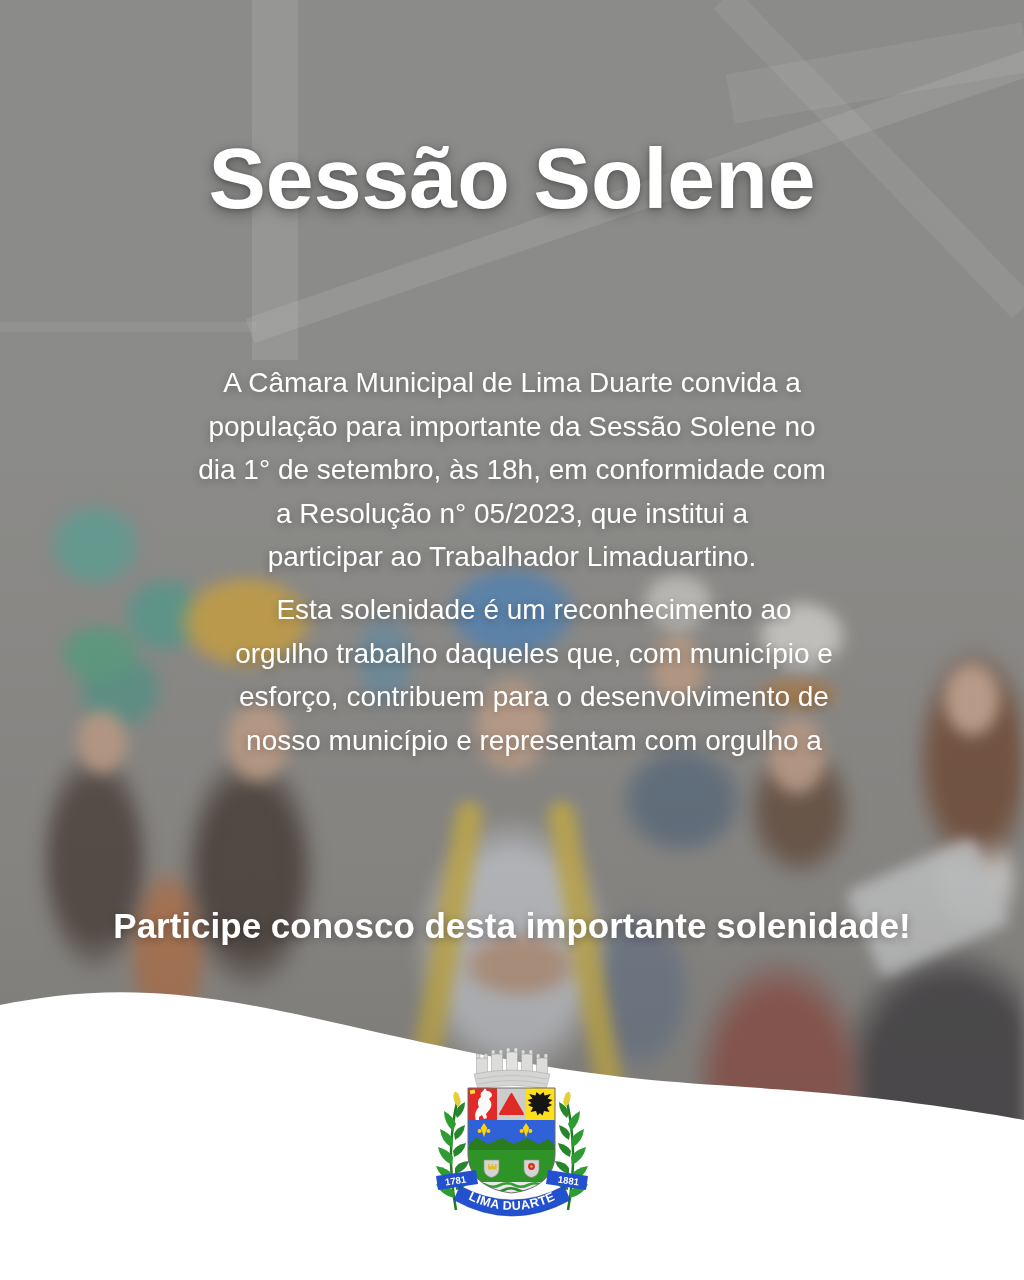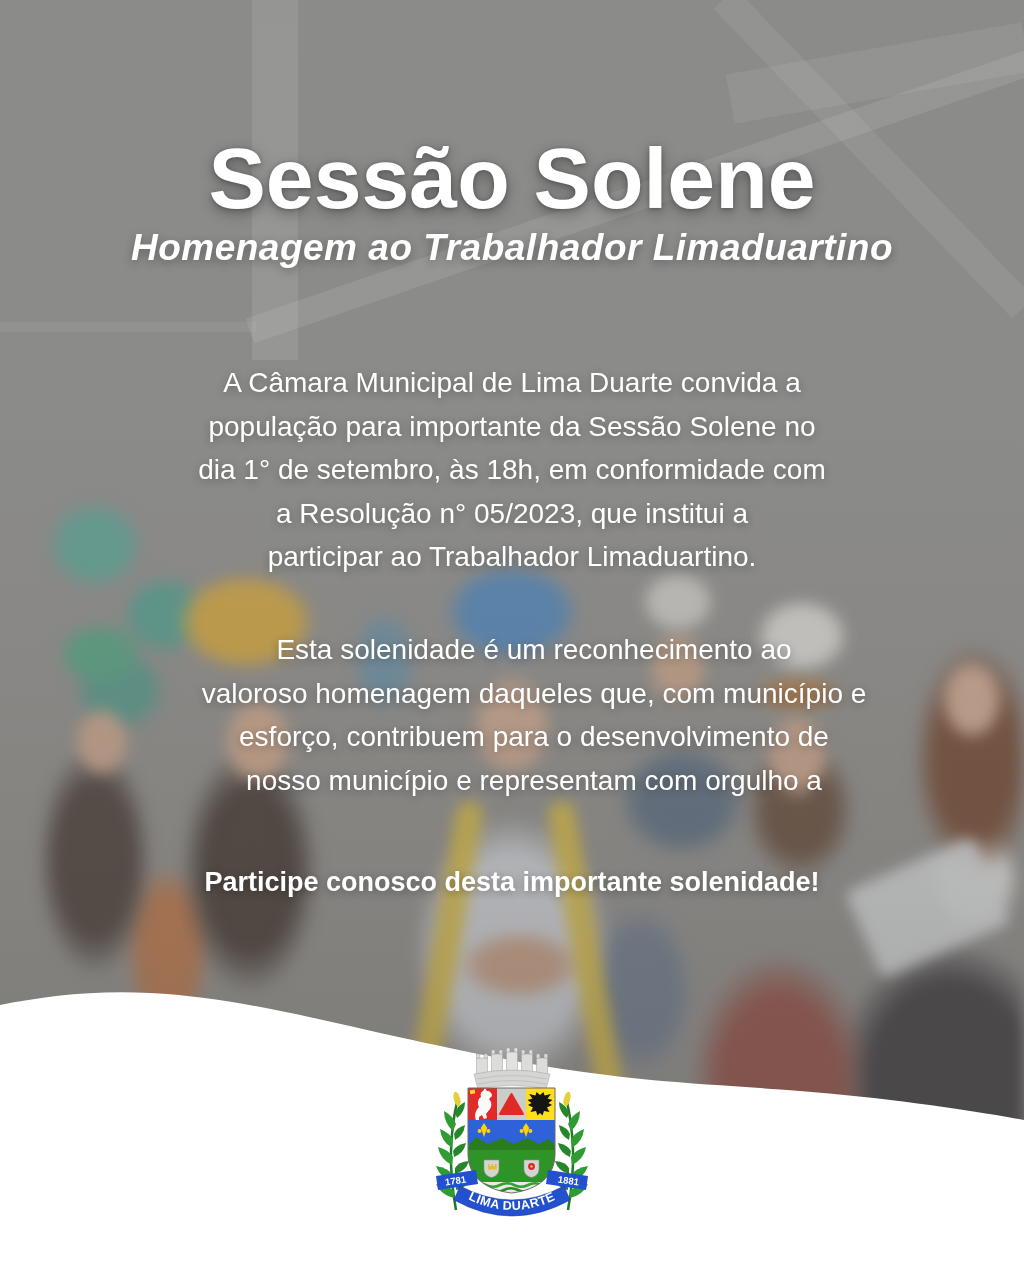--- a/index.html
+++ b/index.html
@@ -72,25 +72,25 @@
     position:absolute;left:0;right:0;top:228px;
     font-size:37px;line-height:40px;font-weight:700;font-style:italic;letter-spacing:.5px;
     text-shadow:0 3px 10px rgba(0,0,0,0.30);
   }
   .para{
     position:absolute;left:0;right:0;
     font-size:28px;line-height:43.5px;font-weight:400;
     text-shadow:0 2px 8px rgba(0,0,0,0.30);
   }
   .p1{top:361px;}
-  .p2{top:628px;padding-left:44px;}
+  .p2{top:588px;padding-left:44px;}
   .b{font-weight:400;}
   .cta{
-    position:absolute;left:0;right:0;top:860px;
-    font-size:27px;line-height:44px;font-weight:700;
+    position:absolute;left:0;right:0;top:904px;
+    font-size:35px;line-height:44px;font-weight:700;
     text-shadow:0 2px 8px rgba(0,0,0,0.32);
   }
   
   .wave{position:absolute;left:0;bottom:0;width:1024px;height:310px;display:block;}
   .coa{position:absolute;left:432px;top:1038px;width:160px;height:196px;display:block;}
   .coa text{font-family:"Liberation Sans","DejaVu Sans",sans-serif;}
 </style>
 </head>
 <body>
 
@@ -105,33 +105,32 @@
     <div class="people">
       <div class="strap l"></div>
       <div class="strap r"></div>
       <div class="tablet"></div>
     </div>
     <div class="veil"></div>
   </div>
 
   <div class="content">
     <div class="title line">Sessão Solene</div>
-    <div class="subtitle line">Homenagem ao Trabalhador Limaduartino</div>
 
     <div class="para p1">
       <div class="line"><span>A Câmara Municipal de Lima Duarte convida a</span></div>
       <div class="line"><span>população para importante da </span><span class="b">Sessão Solene no</span></div>
       <div class="line"><span class="b">dia 1° de setembro, às 18h</span><span>, em conformidade com</span></div>
       <div class="line"><span>a </span><span class="b">Resolução n° 05/2023,</span><span> que institui a</span></div>
       <div class="line"><span class="b">participar ao Trabalhador Limaduartino.</span></div>
     </div>
 
     <div class="para p2">
       <div class="line"><span>Esta solenidade é um </span><span class="b">reconhecimento ao</span></div>
-      <div class="line"><span class="b">valoroso homenagem</span><span> daqueles que, com município e</span></div>
+      <div class="line"><span class="b">orgulho trabalho</span><span> daqueles que, com município e</span></div>
       <div class="line"><span>esforço, contribuem para o desenvolvimento de</span></div>
       <div class="line"><span>nosso município e representam com orgulho a</span></div>
     </div>
 
     <div class="cta line">Participe conosco desta importante solenidade!</div>
   </div>
 
   <svg class="wave" viewBox="0 0 1024 310" preserveAspectRatio="none">
     <path d="M0,35 C45,26 95,20 150,23 C255,28 350,60 520,92 C640,113 700,113 800,121 C880,127 970,140 1024,150 L1024,310 L0,310 Z" fill="#ffffff"></path>
   </svg>

